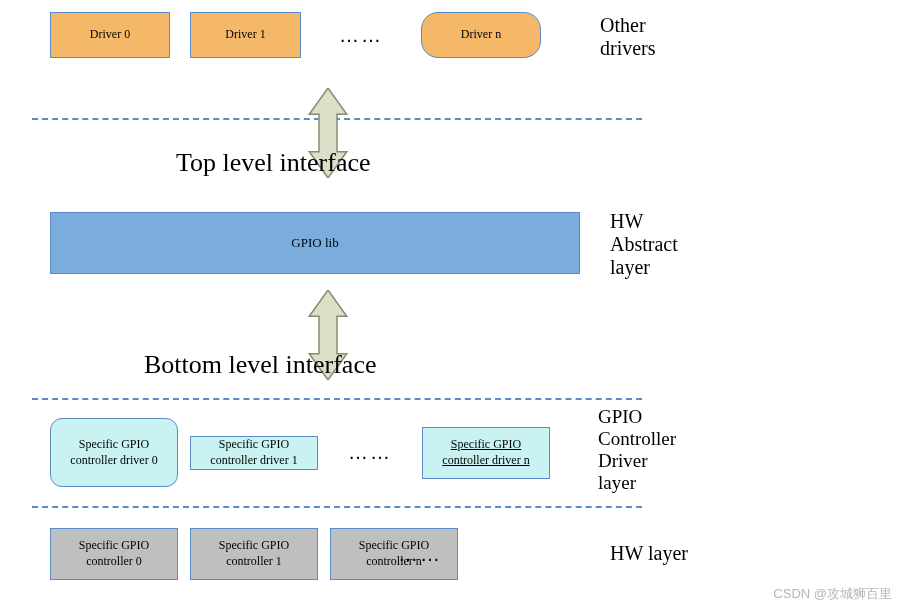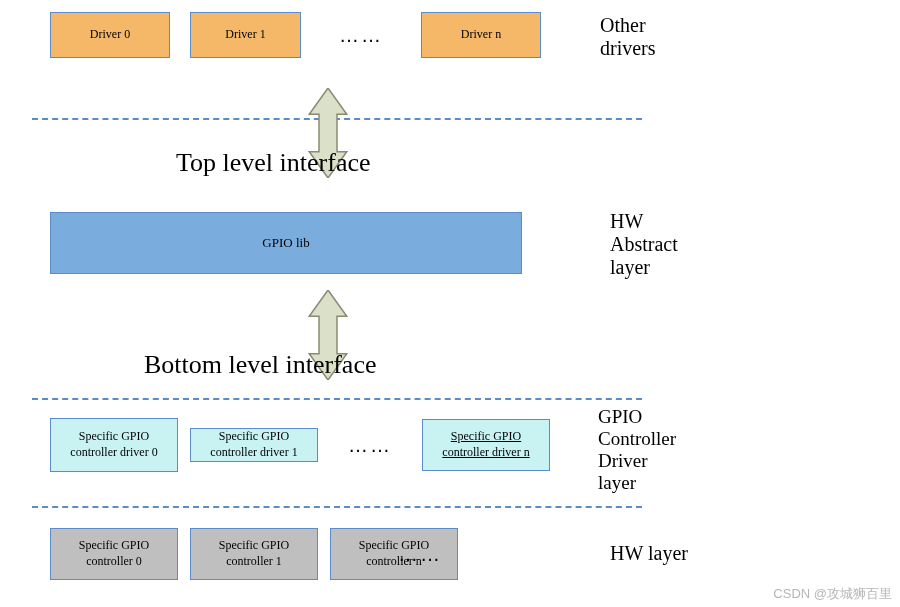--- a/index.html
+++ b/index.html
@@ -77,53 +77,53 @@
   }
 </style>
 </head>
 <body>
 
 <div class="row" style="top:12px;">
   <div class="boxes">
     <div class="box orange" style="width:120px;height:46px;">Driver 0</div>
     <div class="box orange" style="width:111px;height:46px;">Driver 1</div>
     <div class="dots">……</div>
-    <div class="box orange" style="width:120px;height:46px;">Driver n</div>
+    <div class="box orange" style="width:120px;height:46px;border-radius:17px;">Driver n</div>
   </div>
   <div class="side-label" style="left:600px;top:2px;">Other<br>drivers</div>
 </div>
 
 <div class="hr-dash" style="top:118px;"></div>
 
 <div class="arrow" style="left:298px;top:88px;">
   <svg viewBox="0 0 60 120">
     <polygon points="30,0 55,35 42,35 42,85 55,85 30,120 5,85 18,85 18,35 5,35" fill="#dbe0c9" stroke="#8a8a72" stroke-width="2"></polygon>
   </svg>
 </div>
 <div class="iface-label" style="left:176px;top:148px;">Top level interface</div>
 
 <div class="row" style="top:212px;">
   <div class="boxes" style="left:50px;">
-    <div class="box blue" style="width:472px;height:62px;font-size:13px;">GPIO lib</div>
+    <div class="box blue" style="width:530px;height:62px;font-size:13px;">GPIO lib</div>
   </div>
   <div class="side-label" style="left:610px;top:-2px;">HW<br>Abstract<br>layer</div>
 </div>
 
 <div class="arrow" style="left:298px;top:290px;">
   <svg viewBox="0 0 60 120">
     <polygon points="30,0 55,35 42,35 42,85 55,85 30,120 5,85 18,85 18,35 5,35" fill="#dbe0c9" stroke="#8a8a72" stroke-width="2"></polygon>
   </svg>
 </div>
 <div class="iface-label" style="left:144px;top:350px;">Bottom level interface</div>
 
 <div class="hr-dash" style="top:398px;"></div>
 
 <div class="row" style="top:418px;">
   <div class="boxes" style="gap:12px;">
-    <div class="box cyan" style="width:128px;height:54px;">Specific GPIO controller driver 0</div>
+    <div class="box cyan" style="width:128px;height:69px;border-radius:12px;">Specific GPIO controller driver 0</div>
     <div class="box cyan" style="width:128px;height:34px;">Specific GPIO controller driver 1</div>
     <div class="dots">……</div>
     <div class="box cyan" style="width:128px;height:52px;text-decoration:underline;">Specific GPIO controller driver n</div>
   </div>
   <div class="side-label" style="left:598px;top:-12px;font-size:19px;">GPIO<br>Controller<br>Driver<br>layer</div>
 </div>
 
 <div class="hr-dash" style="top:506px;"></div>
 
 <div class="row" style="top:528px;">

